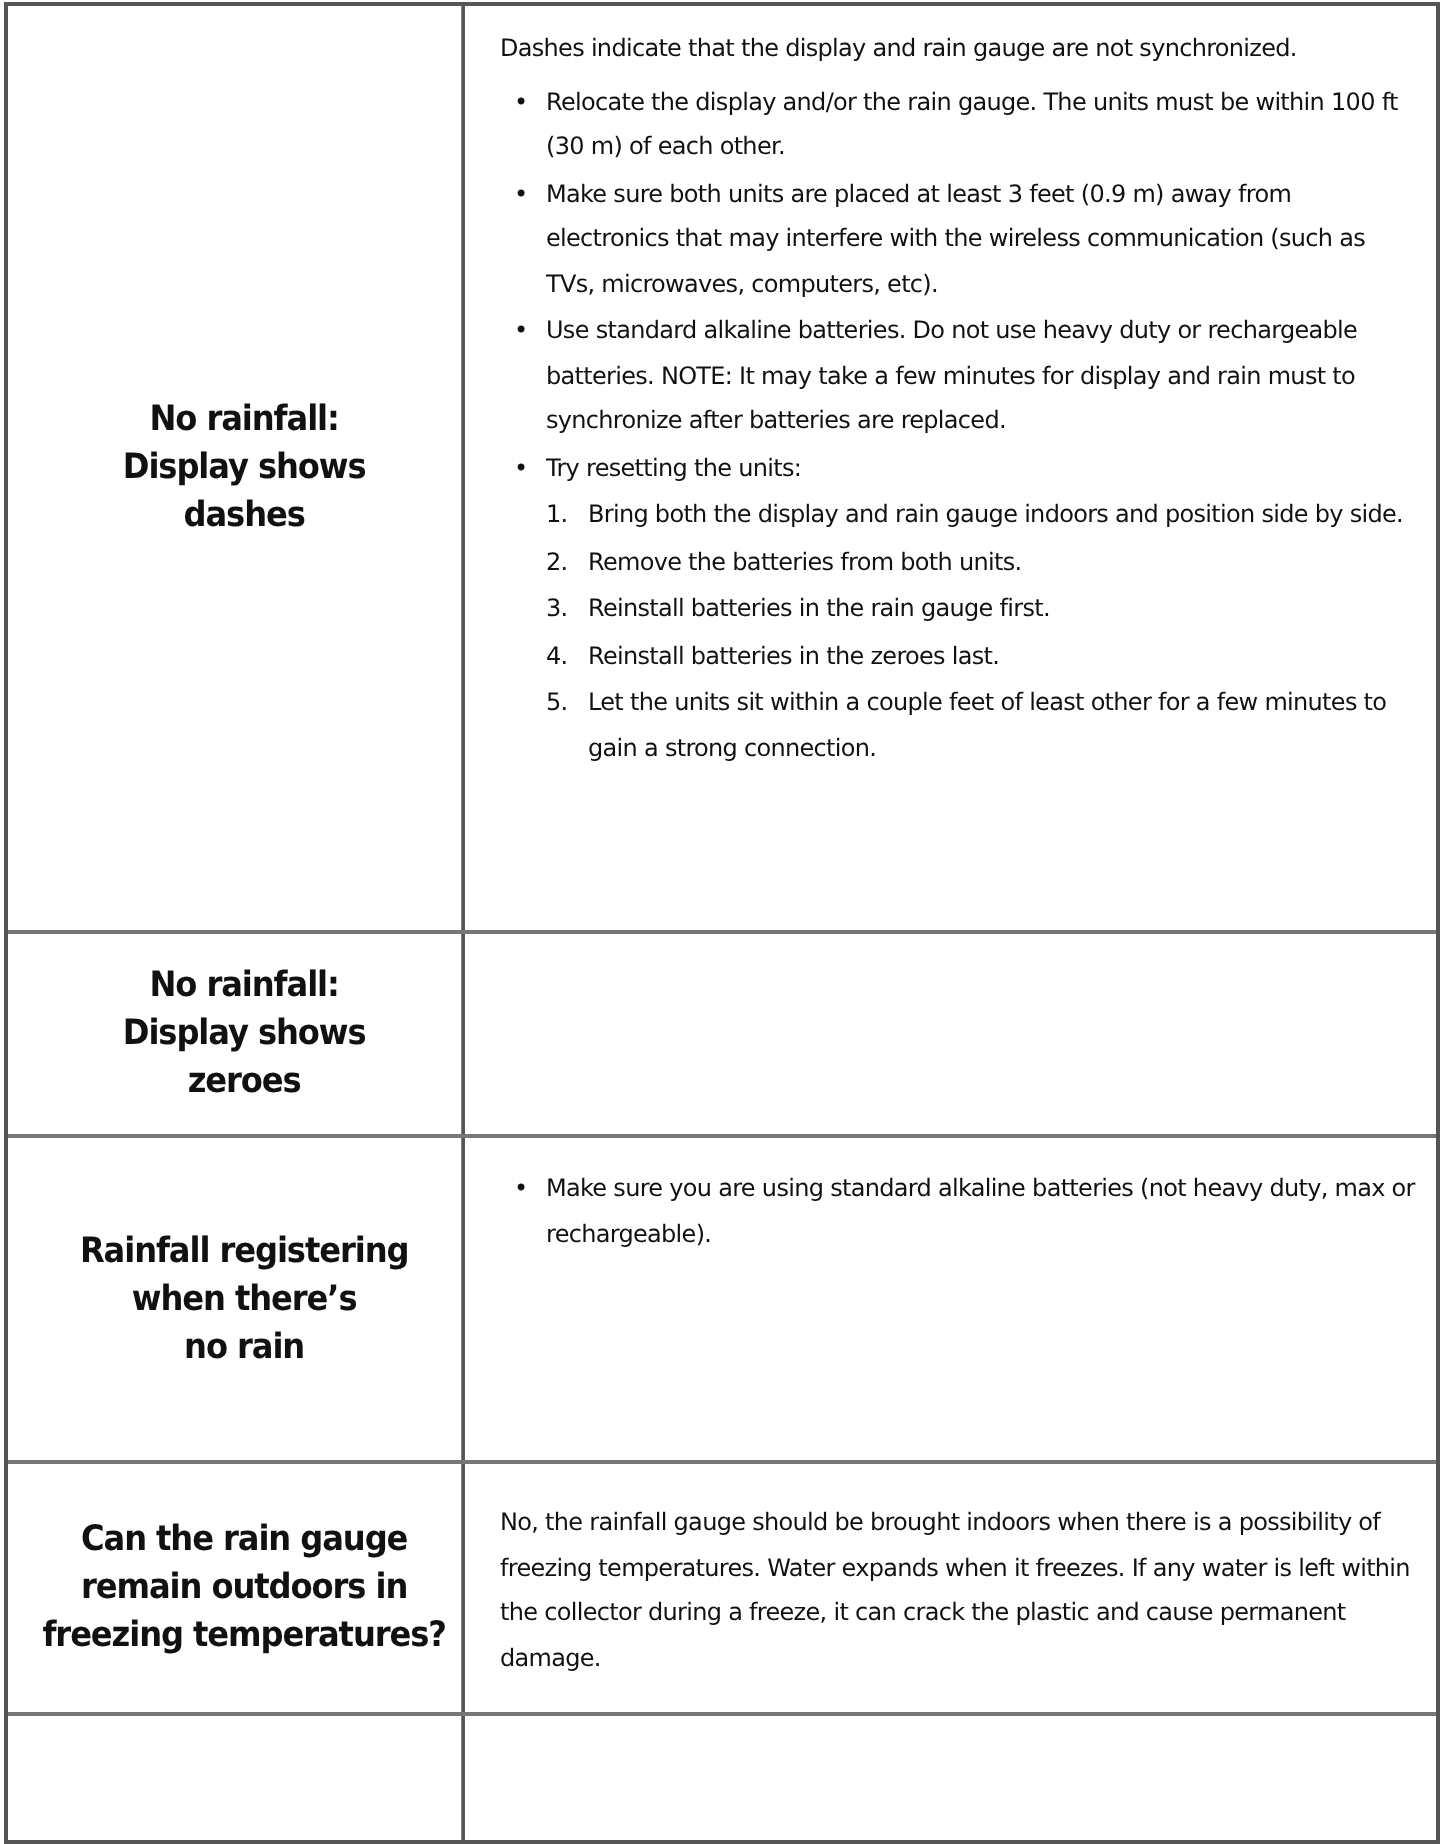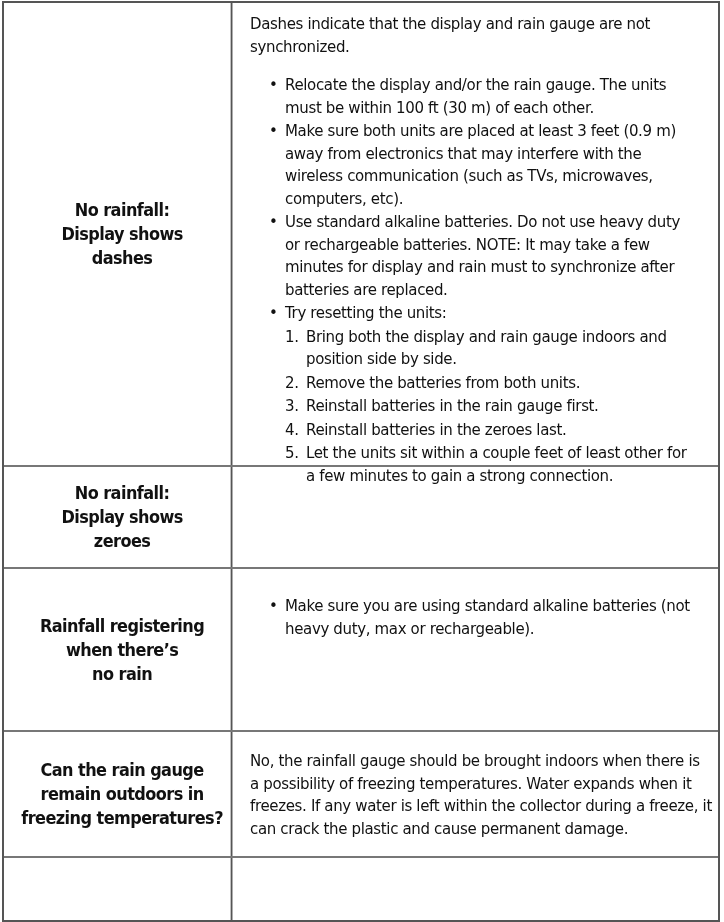--- a/index.html
+++ b/index.html
@@ -42,27 +42,27 @@
       font-weight: bold;
       font-size: 17.5px;
       line-height: 24px;
       letter-spacing: -0.6px;
       transform: scaleX(0.92);
       padding: 0 4px;
     }
     .a {
       flex: 1;
       box-sizing: border-box;
-      font-size: 15px;
+      font-size: 12px;
       line-height: 22.5px;
       letter-spacing: -0.35px;
       padding: 10px 6px 6px 8px;
     }
     .a p { margin: 0; }
-    .bl { margin: 16px; padding: 0; list-style: none; }
+    .bl { margin: 4px; padding: 0; list-style: none; }
     .bl > li {
       position: relative;
       padding-left: 19px;
       margin-top: 1px;
     }
     .bl > li::before {
       content: "\2022";
       position: absolute;
       left: 3px;
       top: 0;

